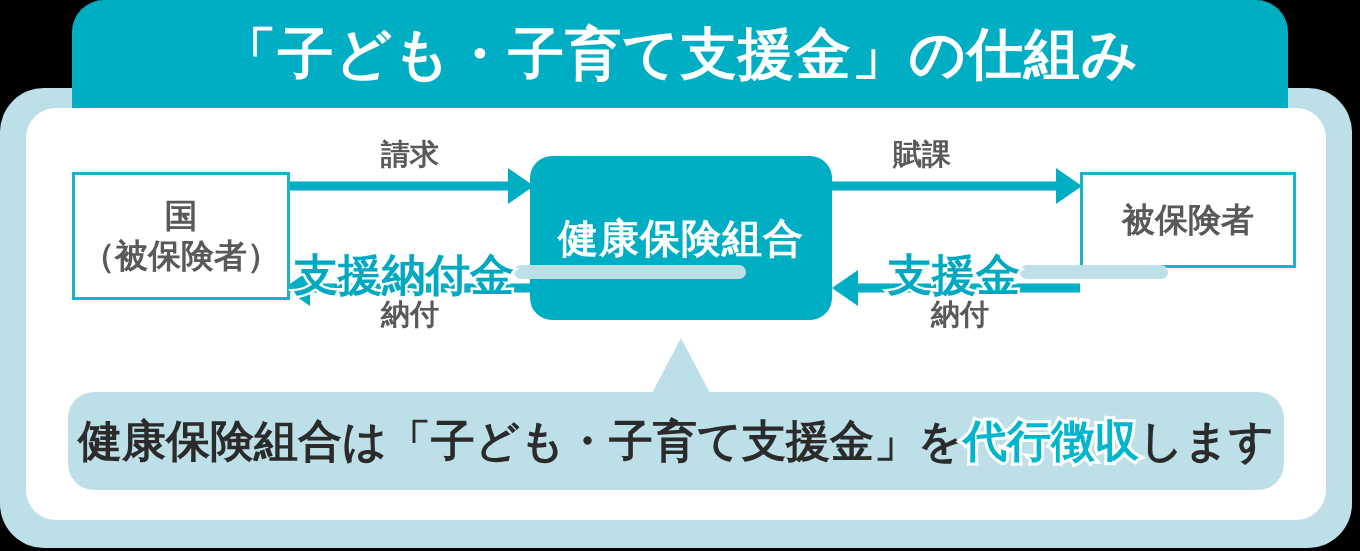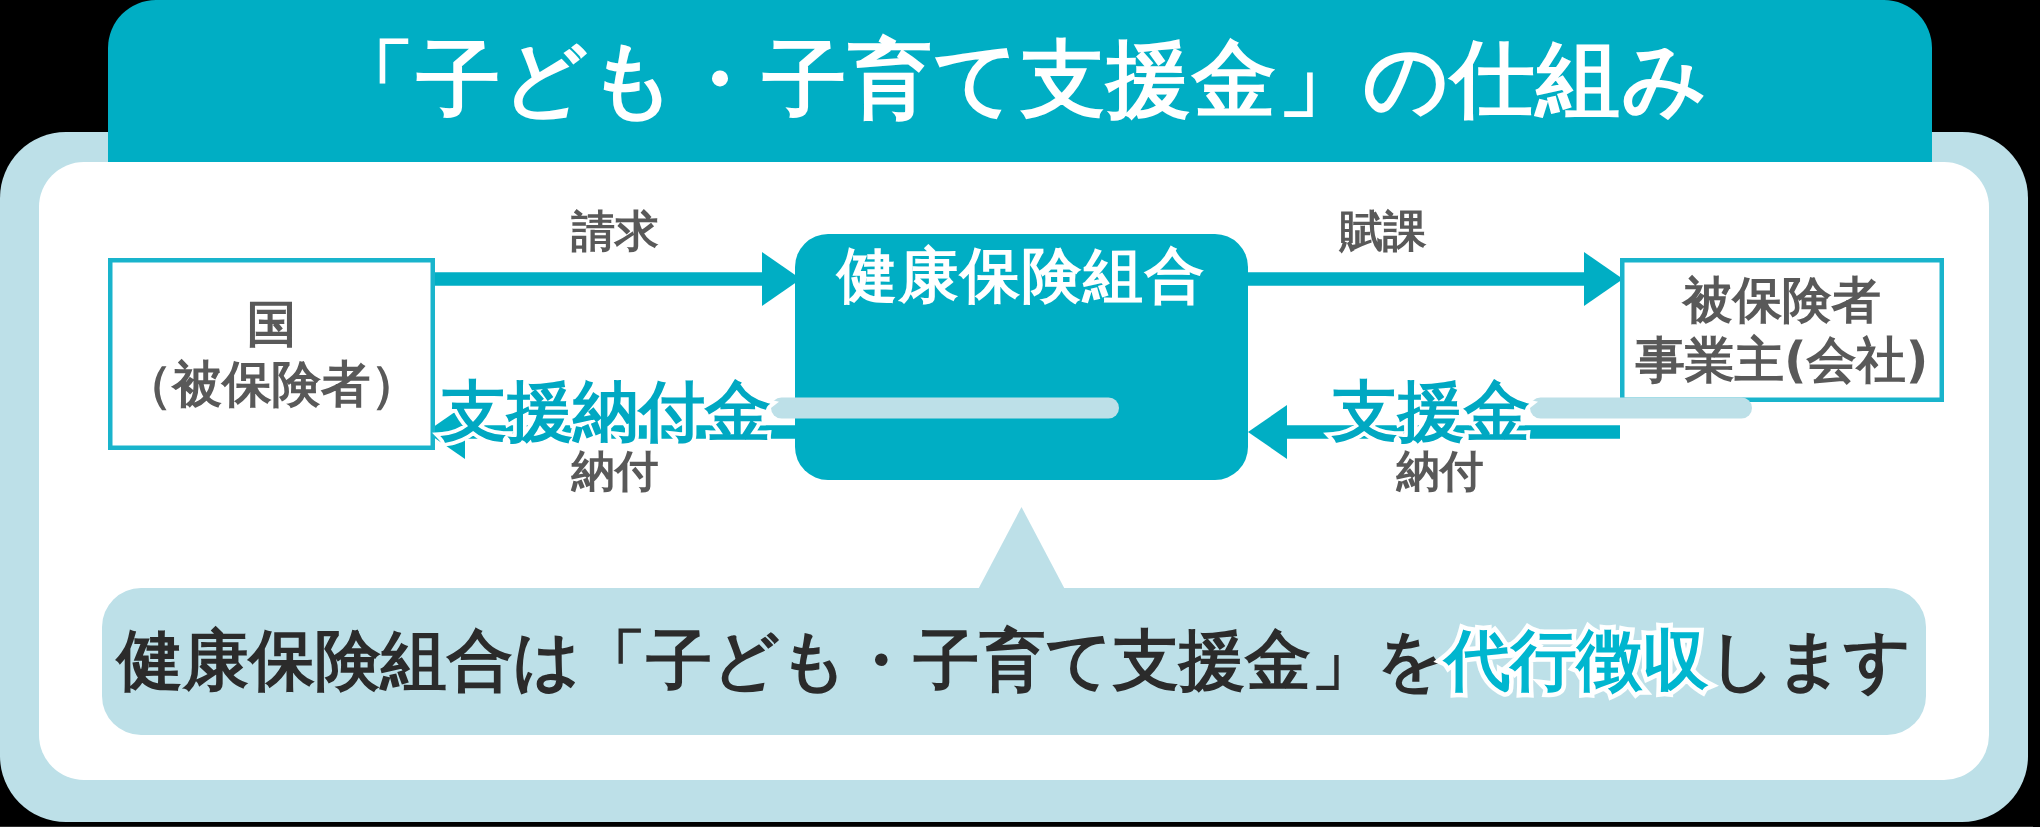--- a/index.html
+++ b/index.html
@@ -94,20 +94,21 @@
 
   .box-center {
     position: absolute;
     left: 530px;
     top: 156px;
     width: 302px;
     height: 164px;
     background: #00aec4;
     border-radius: 22px;
     display: flex;
+    align-items: center;
     justify-content: center;
     color: #ffffff;
     font-size: 40px;
     font-weight: bold;
     white-space: nowrap;
     letter-spacing: 1px;
   }
 
   
   .flow-label {
@@ -217,21 +218,20 @@
     <span class="line">国</span>
     <span class="line">（被保険者）</span>
   </div>
 
   <div class="box-center">
     <span>健康保険組合</span>
   </div>
 
   <div class="box" id="box-right">
     <span class="line">被保険者</span>
-    <span class="line">事業主(会社)</span>
   </div>
 
   <div class="flow-label" style="left:340px; top:140px; width:140px;">請求</div>
 
   <div class="flow-label" style="left:340px; top:300px; width:140px;">納付</div>
 
   <div class="flow-label" style="left:852px; top:140px; width:140px;">賦課</div>
 
   <div class="flow-label" style="left:890px; top:300px; width:140px;">納付</div>
 

